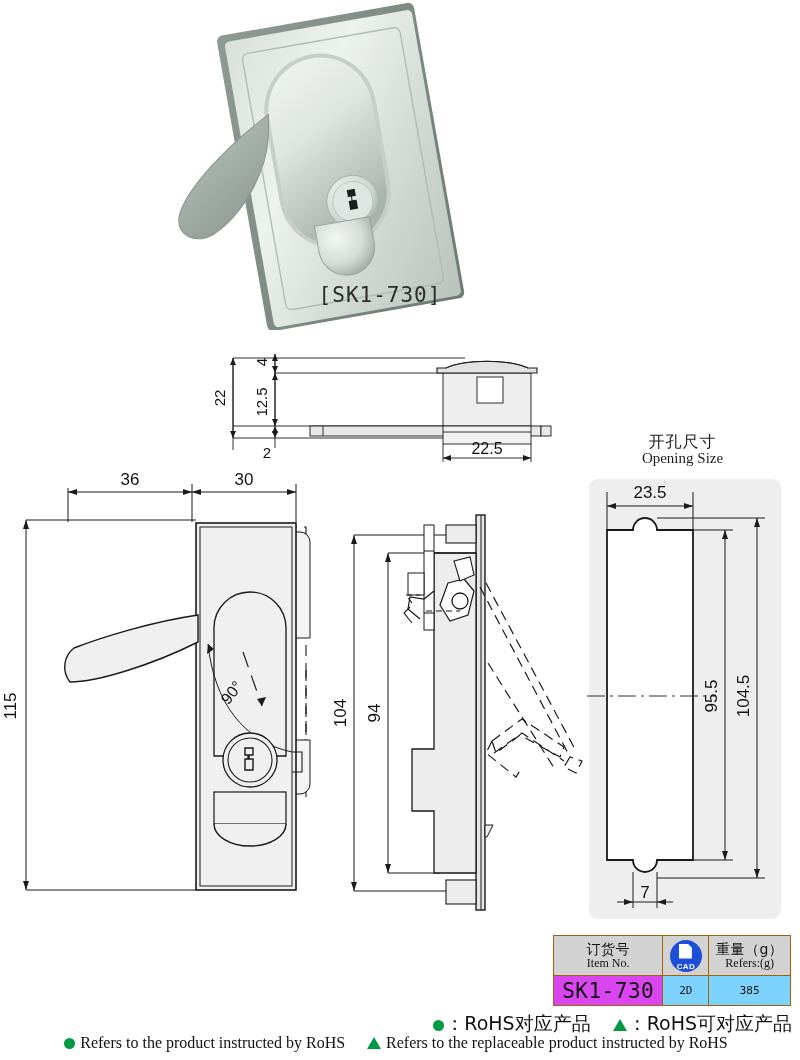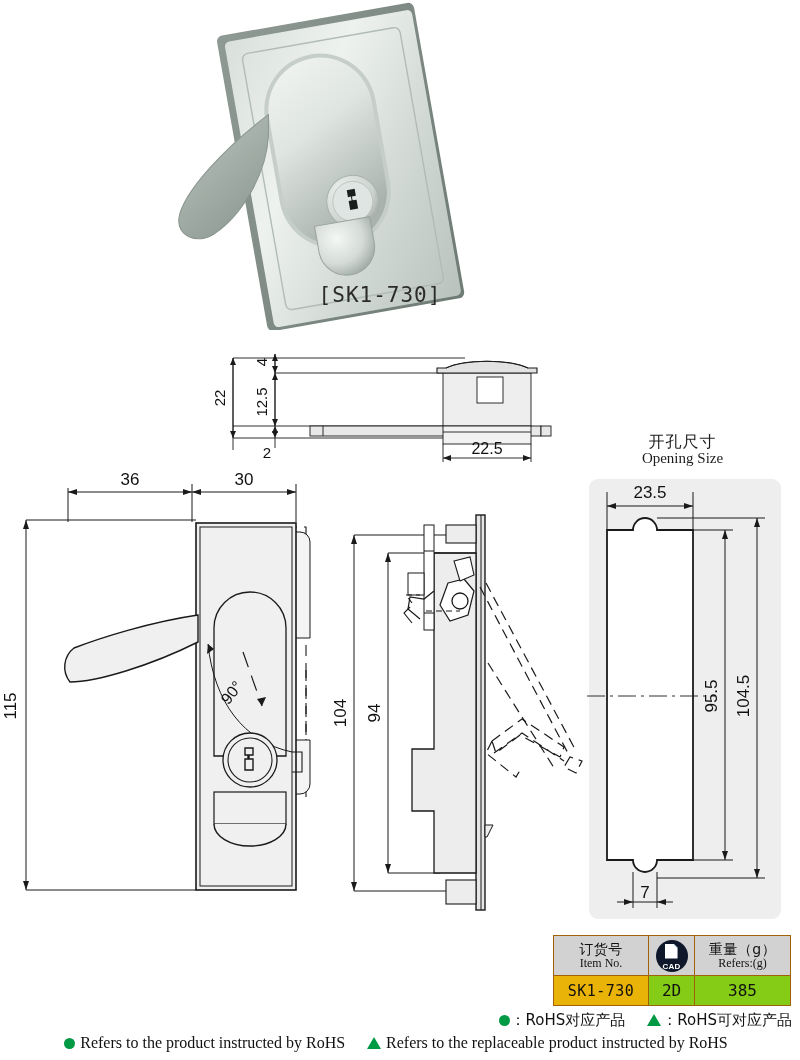--- a/index.html
+++ b/index.html
@@ -73,56 +73,56 @@
     display:block; font-family:"DejaVu Sans", sans-serif;
     font-size: 14px; color:#111; line-height:1.05; letter-spacing:.5px;
   }
   .th-cell .en {
     display:block; font-family:"Liberation Serif", serif;
     font-size: 12px; color:#111; line-height:1.05;
   }
   .cad-cell { background:#d2d2d2; width:46px; }
   .cad-badge {
     width: 32px; height: 32px; border-radius: 50%;
-    background: #0f172a; margin: 0 auto;
+    background: #1d4ed8; margin: 0 auto;
     position: relative;
   }
   .cad-badge .doc {
     position:absolute; left:9px; top:4px; width:13px; height:15px;
     background:#ffffff;
     clip-path: polygon(0 0, 68% 0, 100% 28%, 100% 100%, 0 100%);
   }
   .cad-badge .doc::after{
     content:""; position:absolute; right:0; top:0;
     width:5px; height:5px; background:#9ed7f0;
     clip-path: polygon(0 0, 100% 100%, 100% 0);
   }
   .cad-badge .cadtxt {
     position:absolute; left:0; right:0; bottom:1px;
     text-align:center; font-family:"Liberation Sans", sans-serif;
     font-size: 8px; font-weight: bold; color:#ffffff; letter-spacing:.3px;
   }
   .val-row td { height: 30px; }
   .val-item {
-    background: #eab308;
+    background: #d946ef;
     font-family: "DejaVu Sans Mono", monospace;
-    font-size: 15px; color:#111; letter-spacing:.5px;
+    font-size: 21px; color:#111; letter-spacing:.5px;
   }
   .val-cad, .val-weight {
-    background:#84cc16;
+    background:#7dd3fc;
     font-family: "DejaVu Sans Mono", monospace;
-    font-size: 16px; color:#111;
+    font-size: 11px; color:#111;
   }
 
   
   #legend-cn {
     position: absolute; left: 0; top: 1011px; width: 792px;
     text-align: right;
     font-family: "DejaVu Sans", sans-serif;
-    font-size: 15px; color: #111;
+    font-size: 19px; color: #111;
     white-space: nowrap;
   }
   #legend-en {
     position: absolute; left: 0; top: 1034px; width: 792px;
     text-align: center;
     font-family: "Liberation Serif", serif;
     font-size: 16px; color: #111;
     white-space: nowrap;
   }
   .mk-circle {

